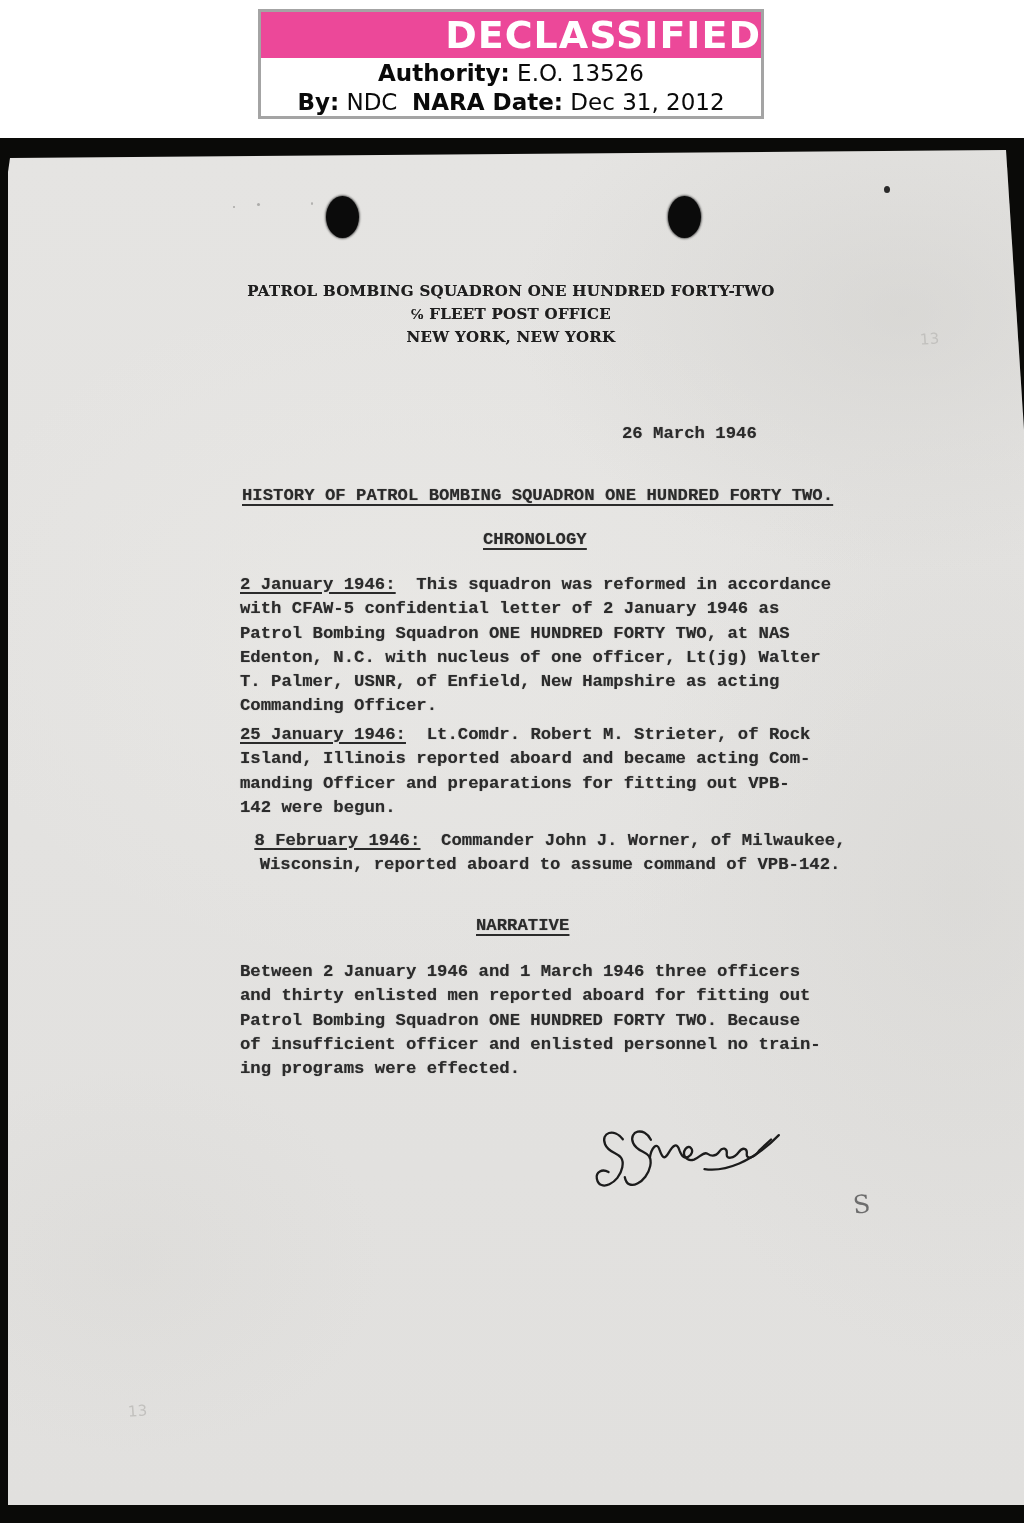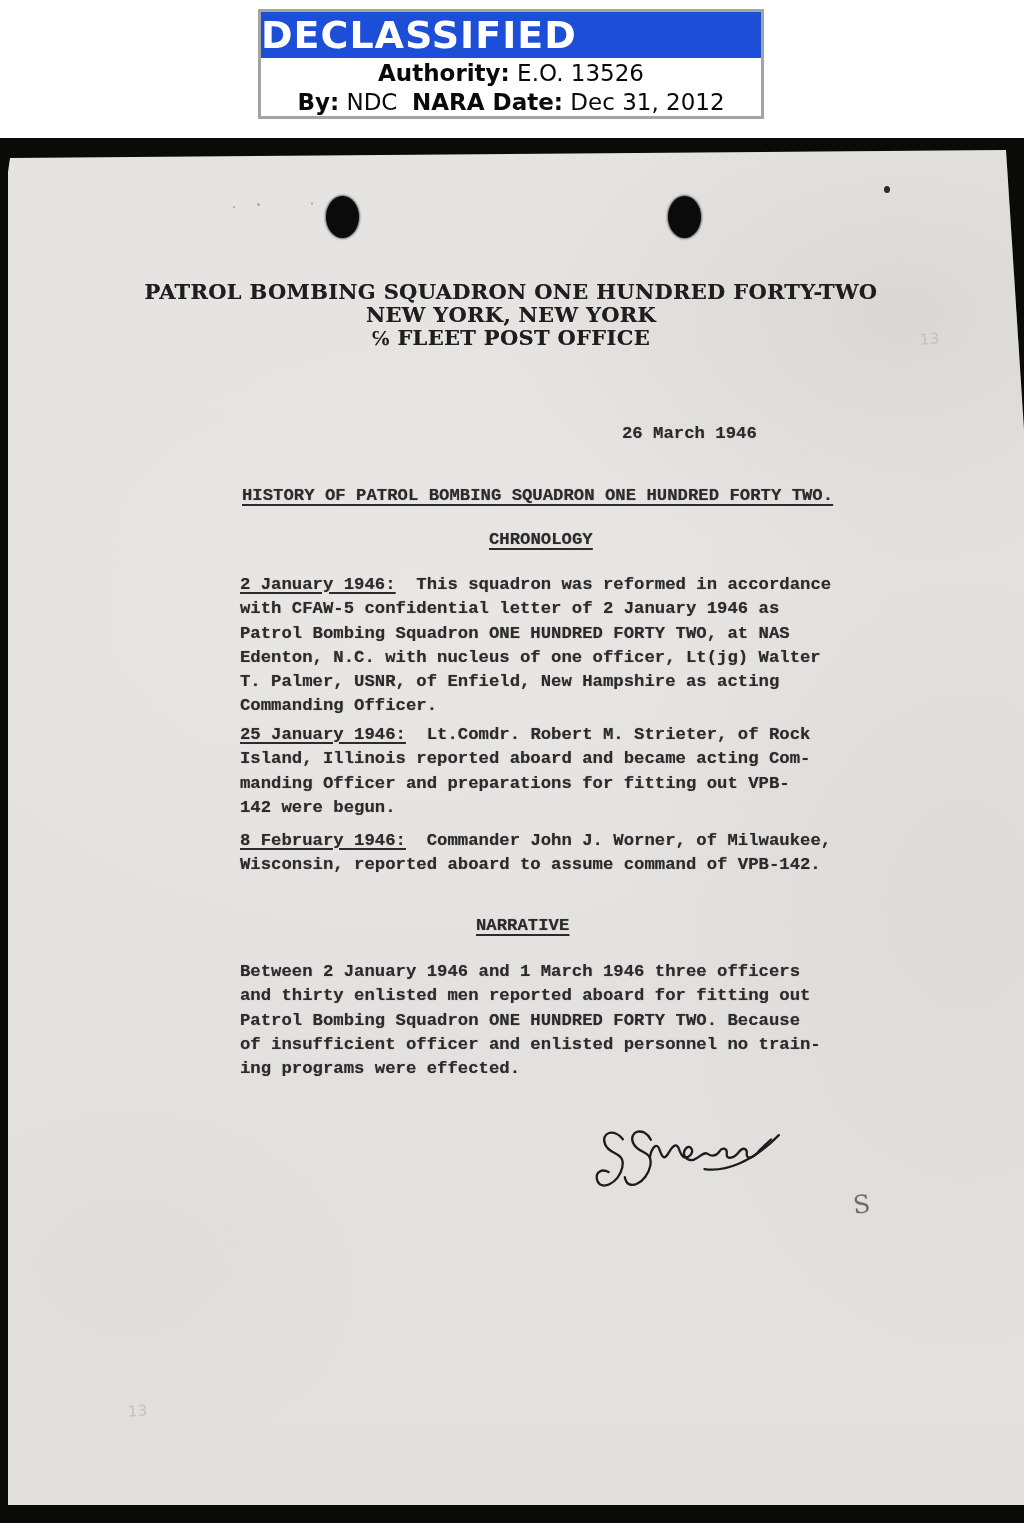--- a/index.html
+++ b/index.html
@@ -6,21 +6,21 @@
   body{
     width:1024px;height:1523px;position:relative;background:#ffffff;
     overflow:hidden;font-family:"Liberation Sans",sans-serif;
   }
   
   .stamp{
     position:absolute;left:258px;top:9px;width:500px;height:104px;
     background:#ffffff;border:3px solid #a4a4a4;
   }
   .stamp-banner{
-    height:46px;background:#1d4ed8;display:flex;align-items:center;justify-content:flex-start;
+    height:46px;background:#ec4899;display:flex;align-items:center;justify-content:flex-end;
   }
   .stamp-banner span{
     color:#ffffff;font-family:"DejaVu Sans",sans-serif;font-weight:bold;
     font-size:38px;letter-spacing:1px;line-height:1;
   }
   .stamp-line{
     text-align:center;font-family:"DejaVu Sans",sans-serif;font-size:23px;
     color:#0a0a0a;line-height:28px;margin-top:1px;white-space:pre;
   }
   .stamp-line b{font-weight:bold;}
@@ -47,21 +47,21 @@
   .typed{
     position:absolute;font-family:"Liberation Mono","DejaVu Sans Mono",monospace;
     font-weight:bold;font-size:17.3px;line-height:24.3px;color:#2b2b2b;
     text-shadow:0 0 1px rgba(45,45,45,.55);white-space:pre-wrap;
   }
   .u{text-decoration:underline;text-underline-offset:3px;text-decoration-thickness:1.5px;}
   .u2{text-decoration:underline;text-underline-offset:4px;text-decoration-thickness:2px;}
   .letterhead{
     position:absolute;left:58px;top:130px;width:890px;text-align:center;
     font-family:"DejaVu Serif","Liberation Serif",serif;font-weight:bold;
-    font-size:21px;line-height:23px;color:#1e1e1e;letter-spacing:.3px;
+    font-size:15px;line-height:23px;color:#1e1e1e;letter-spacing:.3px;
     text-shadow:0 0 .5px rgba(30,30,30,.6);
   }
   .sig-script{position:absolute;left:578px;top:972px;transform:rotate(-3deg);}
   .pencil{
     position:absolute;font-family:"DejaVu Sans",sans-serif;color:#c2c1be;
     font-size:15px;transform:rotate(-4deg);
   }
   .s-mark{
     position:absolute;left:845px;top:1040px;font-family:"DejaVu Serif",serif;
     color:#6d6d6d;font-size:25px;transform:rotate(-6deg);
@@ -89,43 +89,43 @@
     <div class="speck" style="left:249px;top:53px;width:3px;height:3px;opacity:.55;"></div>
     <div class="speck" style="left:303px;top:52px;width:2px;height:3px;opacity:.5;"></div>
     <div class="speck" style="left:876px;top:36px;width:6px;height:7px;background:#2a2a2a;"></div>
     <div class="speck" style="left:349px;top:500px;width:4px;height:4px;opacity:.45;"></div>
 
     <div class="pencil" style="left:912px;top:180px;">13</div>
     <div class="pencil" style="left:120px;top:1252px;">13</div>
 
     <div class="letterhead">
       <div>PATROL BOMBING SQUADRON ONE HUNDRED FORTY-TWO</div>
+      <div>℅ FLEET POST OFFICE</div>
       <div>NEW YORK, NEW YORK</div>
-      <div>℅ FLEET POST OFFICE</div>
     </div>
 
     <div class="typed" style="left:614px;top:272px;">26 March 1946</div>
 
     <div class="typed" style="left:234px;top:334px;text-align:right;"><span class="u2">HISTORY OF PATROL BOMBING SQUADRON ONE HUNDRED FORTY TWO.</span></div>
 
-    <div class="typed" style="left:475px;top:378px;margin-left:6px;"><span class="u2">CHRONOLOGY</span></div>
+    <div class="typed" style="left:475px;top:378px;"><span class="u2">CHRONOLOGY</span></div>
 
     <div class="typed" style="left:232px;top:423px;width:620px;"><span class="u">2 January 1946:</span><span>  This squadron was reformed in accordance
 with CFAW-5 confidential letter of 2 January 1946 as
 Patrol Bombing Squadron ONE HUNDRED FORTY TWO, at NAS
 Edenton, N.C. with nucleus of one officer, Lt(jg) Walter
 T. Palmer, USNR, of Enfield, New Hampshire as acting
 Commanding Officer.</span></div>
 
     <div class="typed" style="left:232px;top:573px;width:620px;"><span class="u">25 January 1946:</span><span>  Lt.Comdr. Robert M. Strieter, of Rock
 Island, Illinois reported aboard and became acting Com-
 manding Officer and preparations for fitting out VPB-
 142 were begun.</span></div>
 
-    <div class="typed" style="left:232px;top:679px;width:620px;"><span class="u">8 February 1946:</span><span>  Commander John J. Worner, of Milwaukee,
+    <div class="typed" style="left:232px;top:679px;width:620px;text-align:center;"><span class="u">8 February 1946:</span><span>  Commander John J. Worner, of Milwaukee,
 Wisconsin, reported aboard to assume command of VPB-142.</span></div>
 
     <div class="typed" style="left:468px;top:764px;"><span class="u2">NARRATIVE</span></div>
 
     <div class="typed" style="left:232px;top:810px;width:620px;">Between 2 January 1946 and 1 March 1946 three officers
 and thirty enlisted men reported aboard for fitting out
 Patrol Bombing Squadron ONE HUNDRED FORTY TWO. Because
 of insufficient officer and enlisted personnel no train-
 ing programs were effected.</div>
 

